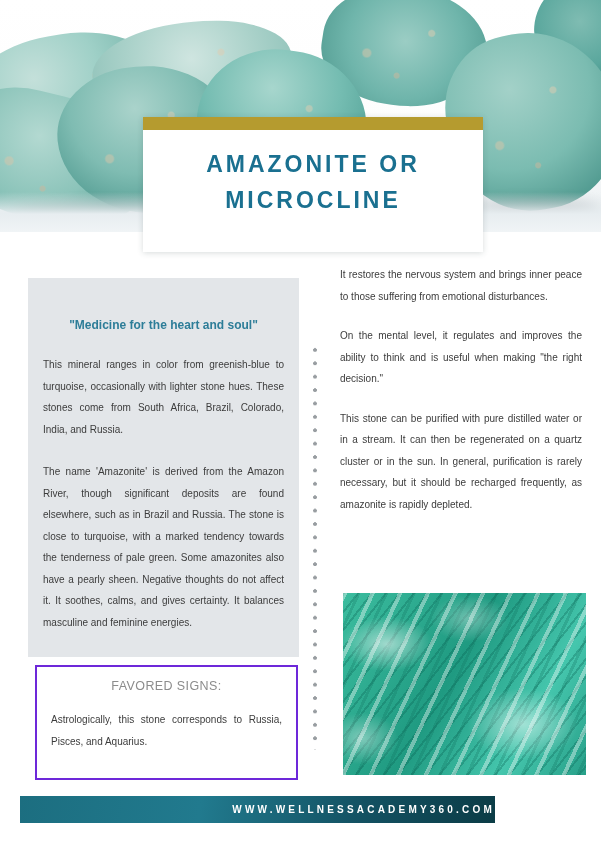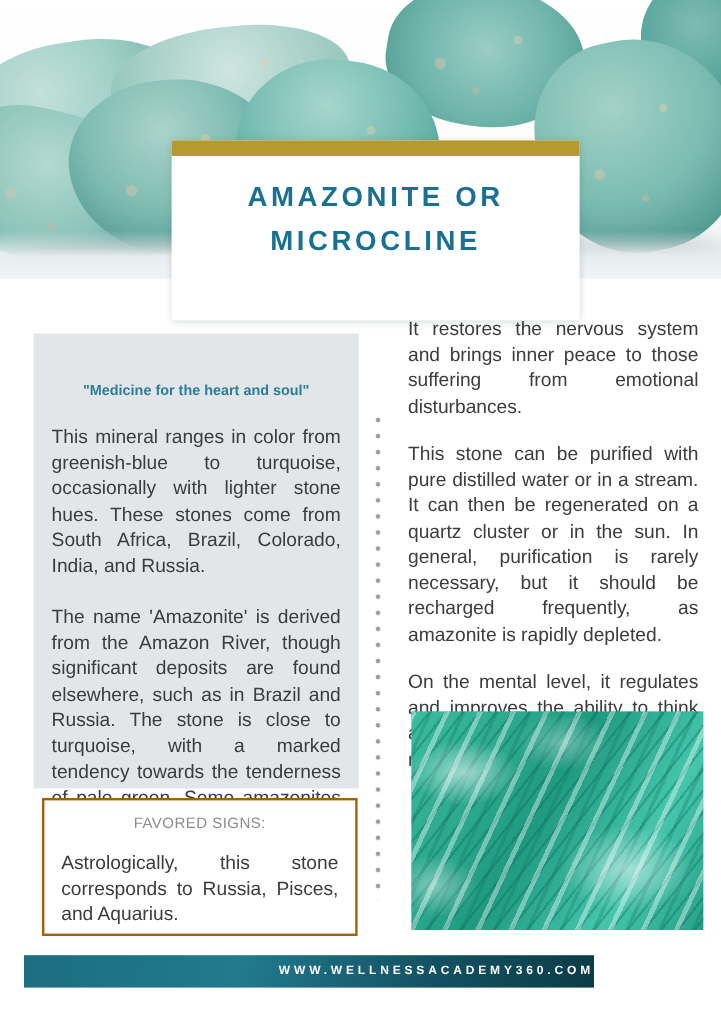--- a/index.html
+++ b/index.html
@@ -39,35 +39,35 @@
                  radial-gradient(circle 7px at 65% 35%,#e0cdb2 0 40%,transparent 60%),
                  radial-gradient(circle 6px at 48% 75%,#cdb89c 0 40%,transparent 60%);}
   .shadow{position:absolute;border-radius:50%;background:#2e3a3d;filter:blur(7px);opacity:.38;}
   .sh1{left:10px;top:205px;width:200px;height:18px;}
   .sh2{left:240px;top:208px;width:150px;height:16px;}
   .sh3{left:470px;top:202px;width:130px;height:18px;}
   .surface{position:absolute;left:0;right:0;top:192px;height:40px;
       background:linear-gradient(to bottom,rgba(231,237,240,0) 0%,#e7edf0 55%,#f0f4f6 100%);}
 
   
-  .title-card{position:absolute;left:143px;top:117px;width:340px;height:150px;z-index:5;
+  .title-card{position:absolute;left:143px;top:117px;width:340px;height:135px;z-index:5;
       background:#ffffff;box-shadow:0 1px 6px rgba(40,60,60,.18);}
   .gold-bar{height:13px;width:100%;background:#b59b2f;}
   .page-title{margin:0;padding:16px 18px 0 18px;text-align:center;
       font-size:23px;line-height:36px;font-weight:bold;letter-spacing:3px;color:#1a7090;}
 
   
   .gray-box{position:absolute;left:28px;top:278px;width:271px;height:379px;
       background:#e3e6e9;box-sizing:border-box;padding:40px 15px 18px 15px;}
   .quote{font-size:12px;font-weight:bold;color:#2d7d98;text-align:center;margin:0 0 22px 0;}
-  .body-text{font-size:16px;line-height:21.5px;text-align:justify;color:#3c3c3c;margin:0 0 21px 0;}
+  .body-text{font-size:10px;line-height:21.5px;text-align:justify;color:#3c3c3c;margin:0 0 21px 0;}
   .gray-box .body-text:last-child{margin-bottom:0;}
 
   .favored-box{position:absolute;left:35px;top:665px;width:263px;height:115px;
-      box-sizing:border-box;border:2px solid #a16207;background:#ffffff;padding:10px 14px;}
+      box-sizing:border-box;border:2px solid #6d28d9;background:#ffffff;padding:10px 14px;}
   .favored-heading{font-size:12.5px;color:#8c8c8c;text-align:center;margin:2px 0 16px 0;letter-spacing:.4px;}
 
   .dotted-divider{position:absolute;left:311px;top:346px;width:8px;height:404px;
       background-image:radial-gradient(circle at 4px 4px,#989da1 1.6px,rgba(0,0,0,0) 2.2px);
       background-size:8px 13.4px;background-repeat:repeat-y;}
 
   .right-col{position:absolute;left:340px;top:264px;width:242px;}
   .right-col .body-text{margin:0 0 18px 0;}
 
   
@@ -137,22 +137,22 @@
 
   <div class="favored-box">
     <div class="favored-heading">FAVORED SIGNS:</div>
     <p class="body-text">Astrologically, this stone corresponds to Russia, Pisces, and Aquarius.</p>
   </div>
 
   <div class="dotted-divider"></div>
 
   <div class="right-col">
     <p class="body-text">It restores the nervous system and brings inner peace to those suffering from emotional disturbances.</p>
+    <p class="body-text">On the mental level, it regulates and improves the ability to think and is useful when making "the right decision."</p>
     <p class="body-text">This stone can be purified with pure distilled water or in a stream. It can then be regenerated on a quartz cluster or in the sun. In general, purification is rarely necessary, but it should be recharged frequently, as amazonite is rapidly depleted.</p>
-    <p class="body-text">On the mental level, it regulates and improves the ability to think and is useful when making "the right decision."</p>
   </div>
 
   <div class="texture"></div>
 
   <div class="footer-bar">
     <span class="footer-url">WWW.WELLNESSACADEMY360.COM</span>
   </div>
   <div class="page-number">18</div>
 
 </div>

